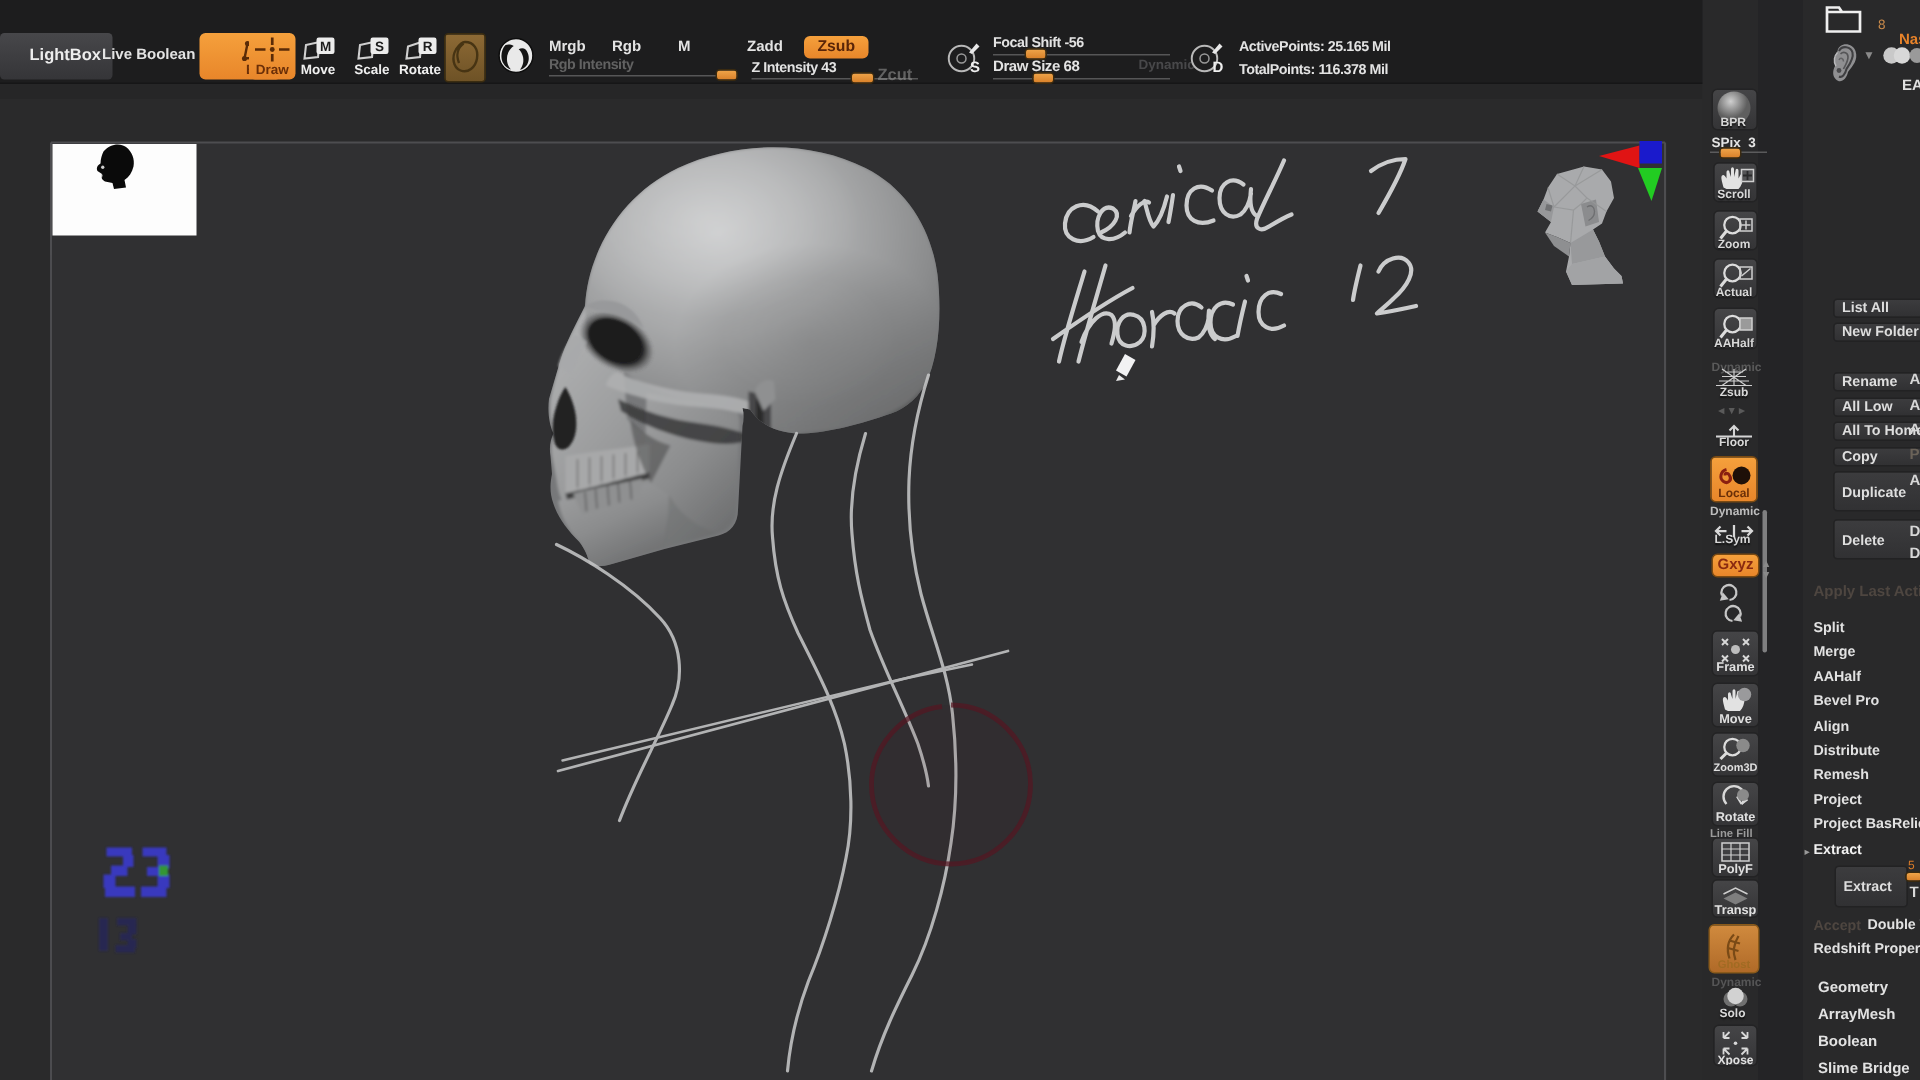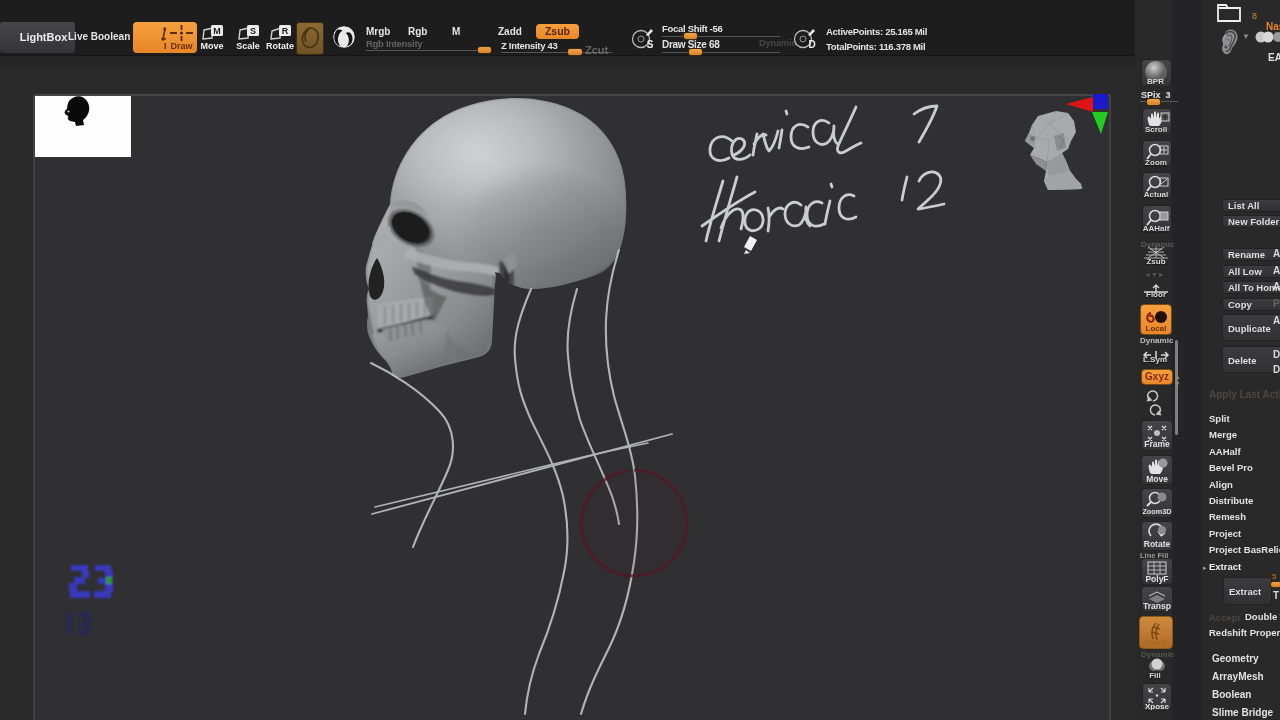--- a/index.html
+++ b/index.html
@@ -436,21 +436,21 @@
         </svg>
   </div>
   <div class="t" style="left:6px;top:650px;color:#555556;font-size:8px;font-weight:bold;">Dynamic</div>
   <div class="t" style="left:8px;top:658px;">
     <svg width="28" height="14">
           <circle cx="11" cy="8" r="5" fill="#6f6f6f"></circle>
           <circle cx="17" cy="8" r="5" fill="#707070"></circle>
           <circle cx="14" cy="6" r="5.5" fill="#d2d2d2"></circle>
         </svg>
   </div>
-  <div class="lbl" style="left:5px;top:671px;width:30px;">Fill</div>
+  <div class="lbl" style="left:5px;top:671px;width:30px;">Solo</div>
   <div class="gbtn" style="left:7px;top:683px;width:28px;height:26px;">
     <svg width="28" height="26">
           <path d="M6,8 L10,8 M6,8 L6,4 M6,8 L10,4 M22,8 L18,8 M22,8 L22,4 M22,8 L18,4 M6,15 L10,15 M6,15 L6,19 M6,15 L10,19 M22,15 L18,15 M22,15 L22,19 M22,15 L18,19" stroke="#d8d8d8" stroke-width="1.2"></path>
           <circle cx="14" cy="11.5" r="1.2" fill="#d8d8d8"></circle>
           <text x="14" y="25" font-size="8" font-weight="bold" fill="#e0e0e0" text-anchor="middle" font-family="Liberation Sans">Xpose</text>
         </svg>
   </div>
   <div class="t" style="left:40px;top:340px;width:3px;height:95px;background:#7f7f80;border-radius:2px;"></div>
   <div class="t" style="left:39px;top:373px;color:#8a8a8a;font-size:7px;">▲<br>▼</div>
 </div>

